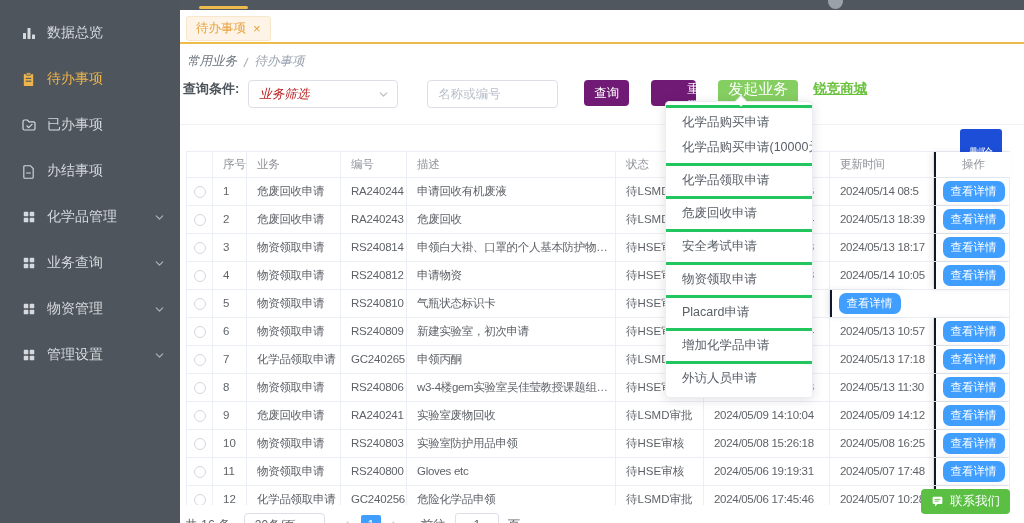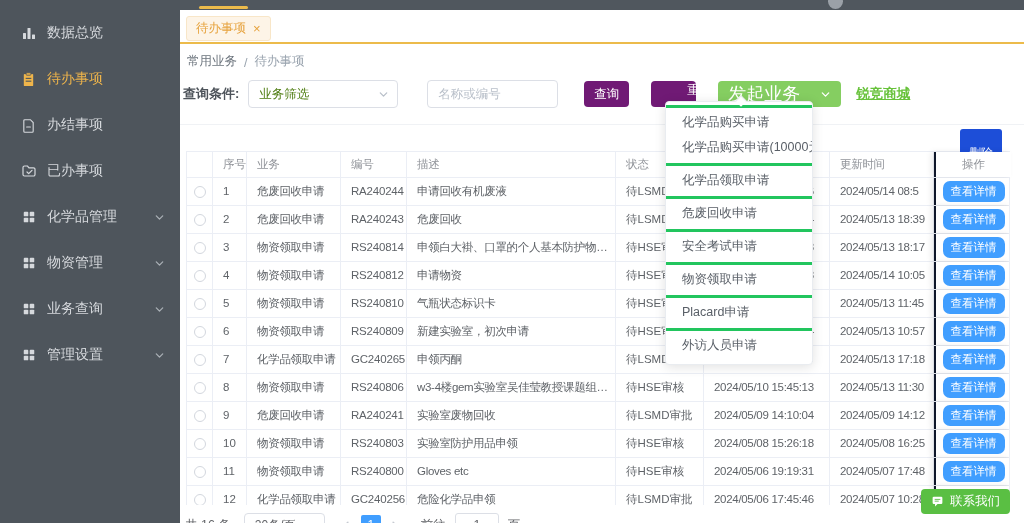--- a/index.html
+++ b/index.html
@@ -24,38 +24,38 @@
 
   .topbar { position:relative; height:10px; background:#50575e; }
   .topbar-accent { position:absolute; left:19px; bottom:1px; width:49px; height:3px; background:#ecbb4b; border-radius:2px; }
   .avatar { position:absolute; left:648px; top:-6px; width:15px; height:15px; border-radius:50%; background:#9ba1a8; cursor:pointer; }
 
   .tabs-row { position:relative; height:34px; background:#fff; border-bottom:2px solid #ecbb4b; }
   .tab { position:absolute; left:6px; top:6px; height:25px; display:inline-flex; align-items:center; gap:7px; padding:0 9px;
          background:#fdf4e7; border:1px solid #f8e6c8; border-radius:3px; color:#e6a23c; font-size:12.5px; cursor:pointer; }
   .tab-close { font-size:13px; line-height:1; cursor:pointer; }
 
-  .breadcrumb { margin:9px 0 0 7px; font-size:12.5px; color:#99a3ae; display:flex; gap:7px; align-items:flex-end; }
+  .breadcrumb { margin:9px 0 0 7px; font-size:12.5px; color:#99a3ae; display:flex; gap:7px; align-items:flex-end;font-style:italic; }
   .bc-first { color:#6d757e; cursor:pointer; }
 
-  .filter-row { display:flex; align-items:center; margin:10px 0 16px 3px; height:28px; font-size:13px; }
+  .filter-row { display:flex; align-items:flex-start; margin:10px 0 16px 3px; height:28px; font-size:13px; }
   .filter-label { color:#4e545b; font-weight:bold; margin-right:9px; }
   .select { height:28px; border:1px solid #dcdfe6; border-radius:4px; background:#fff; display:flex; align-items:center;
             justify-content:space-between; padding:0 8px 0 10px; cursor:pointer; }
-  .biz-select { width:150px; color:#4d7c0f; font-size:12.5px; }
+  .biz-select { width:150px; color:#b91c1c; font-size:12.5px;font-style:italic; }
   .chev-gray { color:#b8bfc9; display:flex; align-items:center; }
   .text-input { width:131px; height:28px; border:1px solid #dcdfe6; border-radius:4px; margin-left:29px; padding:0 10px;
                 font-size:12.5px; color:#606266; outline:none; font-family:inherit; }
   .text-input::placeholder { color:#b8bfc9; }
   .btn { border:none; color:#fff; cursor:pointer; font-family:inherit; }
   .btn-primary { background:#701a75; width:45px; height:26px; font-size:12.5px; border-radius:4px; }
   .search-btn { margin-left:26px; }
   .reset-btn { margin-left:22px;padding-left:36px; }
-  .btn-success { background:#85ce61; height:26px; padding:0 10px; margin-left:22px; font-size:18px; border-radius:4px;
-                 display:inline-flex; align-items:center; gap:20px; }
+  .btn-success { background:#85ce61; height:26px; padding:0 10px; margin-left:22px; font-size:15px; border-radius:4px;
+                 display:inline-flex; align-items:center; gap:20px;flex-direction:column; }
   .btn-success .chev { display:flex; color:#fff; }
   .mall-link { margin-left:15px; color:#67c23a; font-size:13.5px; font-weight:bold; text-decoration:underline; cursor:pointer; }
 
   .divider { height:1px; background:#f0f2f5; margin-top:10px; }
 
   .toolbar { position:relative; height:26px; }
   .btn-danger { position:absolute; right:22px; top:4px; background:#1d4ed8; height:21px; padding:16px 9px; font-size:12px; border-radius:3px; }
 
   
   .table { margin-left:6px; width:824px; border:1px solid #ebeef5; border-bottom:none; font-size:11.5px; color:#5f6368; background:#fff; }
@@ -137,41 +137,41 @@
         <span class="s-label">待办事项</span>
         <span class="s-chev" style="visibility: hidden;">
           <svg viewBox="0 0 12 12" width="11" height="11" fill="none" stroke="currentColor" stroke-width="1.4" stroke-linecap="round" stroke-linejoin="round">
             <path d="M2.5 4.2L6 7.8l3.5-3.6"></path>
           </svg>
         </span>
       </div>
 
       <div class="s-item">
         <span class="s-icon">
+          <svg viewBox="0 0 16 16" width="16" height="16" fill="none" stroke="currentColor" stroke-width="1.2">
+            <path d="M2 4.5A1.5 1.5 0 0 1 3.5 3h3L8 4.8h4.5A1.5 1.5 0 0 1 14 6.3v5.2a1.5 1.5 0 0 1-1.5 1.5h-9A1.5 1.5 0 0 1 2 11.5z"></path>
+            <path d="M6 9l1.7 1.7L11 7.3" stroke-linecap="round" stroke-linejoin="round"></path>
+          </svg>
+        </span>
+        <span class="s-label">已办事项</span>
+        <span class="s-chev" style="visibility: hidden;">
+          <svg viewBox="0 0 12 12" width="11" height="11" fill="none" stroke="currentColor" stroke-width="1.4" stroke-linecap="round" stroke-linejoin="round">
+            <path d="M2.5 4.2L6 7.8l3.5-3.6"></path>
+          </svg>
+        </span>
+      </div>
+
+      <div class="s-item">
+        <span class="s-icon">
           <svg viewBox="0 0 16 16" width="15" height="15" fill="none" stroke="currentColor" stroke-width="1.2">
             <path d="M4 1.8h6l3 3v9.4a1 1 0 0 1-1 1H4a1 1 0 0 1-1-1V2.8a1 1 0 0 1 1-1z"></path>
             <path d="M6 9.6h4" stroke-linecap="round"></path>
           </svg>
         </span>
         <span class="s-label">办结事项</span>
-        <span class="s-chev" style="visibility: hidden;">
-          <svg viewBox="0 0 12 12" width="11" height="11" fill="none" stroke="currentColor" stroke-width="1.4" stroke-linecap="round" stroke-linejoin="round">
-            <path d="M2.5 4.2L6 7.8l3.5-3.6"></path>
-          </svg>
-        </span>
-      </div>
-
-      <div class="s-item">
-        <span class="s-icon">
-          <svg viewBox="0 0 16 16" width="16" height="16" fill="none" stroke="currentColor" stroke-width="1.2">
-            <path d="M2 4.5A1.5 1.5 0 0 1 3.5 3h3L8 4.8h4.5A1.5 1.5 0 0 1 14 6.3v5.2a1.5 1.5 0 0 1-1.5 1.5h-9A1.5 1.5 0 0 1 2 11.5z"></path>
-            <path d="M6 9l1.7 1.7L11 7.3" stroke-linecap="round" stroke-linejoin="round"></path>
-          </svg>
-        </span>
-        <span class="s-label">已办事项</span>
         <span class="s-chev" style="visibility: hidden;">
           <svg viewBox="0 0 12 12" width="11" height="11" fill="none" stroke="currentColor" stroke-width="1.4" stroke-linecap="round" stroke-linejoin="round">
             <path d="M2.5 4.2L6 7.8l3.5-3.6"></path>
           </svg>
         </span>
       </div>
 
       <div class="s-item">
         <span class="s-icon">
           <svg viewBox="0 0 16 16" width="14" height="14" fill="currentColor">
@@ -191,38 +191,38 @@
 
       <div class="s-item">
         <span class="s-icon">
           <svg viewBox="0 0 16 16" width="14" height="14" fill="currentColor">
             <rect x="2" y="2" width="5.2" height="5.2" rx="1"></rect>
             <rect x="8.8" y="2" width="5.2" height="5.2" rx="1"></rect>
             <rect x="2" y="8.8" width="5.2" height="5.2" rx="1"></rect>
             <rect x="8.8" y="8.8" width="5.2" height="5.2" rx="1"></rect>
           </svg>
         </span>
-        <span class="s-label">物资管理</span>
+        <span class="s-label">业务查询</span>
         <span class="s-chev">
           <svg viewBox="0 0 12 12" width="11" height="11" fill="none" stroke="currentColor" stroke-width="1.4" stroke-linecap="round" stroke-linejoin="round">
             <path d="M2.5 4.2L6 7.8l3.5-3.6"></path>
           </svg>
         </span>
       </div>
 
       <div class="s-item">
         <span class="s-icon">
           <svg viewBox="0 0 16 16" width="14" height="14" fill="currentColor">
             <rect x="2" y="2" width="5.2" height="5.2" rx="1"></rect>
             <rect x="8.8" y="2" width="5.2" height="5.2" rx="1"></rect>
             <rect x="2" y="8.8" width="5.2" height="5.2" rx="1"></rect>
             <rect x="8.8" y="8.8" width="5.2" height="5.2" rx="1"></rect>
           </svg>
         </span>
-        <span class="s-label">业务查询</span>
+        <span class="s-label">物资管理</span>
         <span class="s-chev">
           <svg viewBox="0 0 12 12" width="11" height="11" fill="none" stroke="currentColor" stroke-width="1.4" stroke-linecap="round" stroke-linejoin="round">
             <path d="M2.5 4.2L6 7.8l3.5-3.6"></path>
           </svg>
         </span>
       </div>
 
       <div class="s-item">
         <span class="s-icon">
           <svg viewBox="0 0 16 16" width="14" height="14" fill="currentColor">
@@ -381,21 +381,20 @@
           <div class="trow">
             <div class="cell c1">
               <span class="radio"></span>
             </div>
             <div class="cell c2">5</div>
             <div class="cell c3">物资领取申请</div>
             <div class="cell c4">RS240810</div>
             <div class="cell c5">气瓶状态标识卡</div>
             <div class="cell c6">待HSE审核</div>
             <div class="cell c7">2024/05/13 11:42:31</div>
-            <div class="cell c8">2024/05/13 11:45</div>
             <div class="cell c9">
               <button class="btn btn-mini">查看详情</button>
             </div>
           </div>
 
           <div class="trow">
             <div class="cell c1">
               <span class="radio"></span>
             </div>
             <div class="cell c2">6</div>
@@ -555,18 +554,19 @@
         <div class="menu-item">化学品领取申请</div>
 
         <div class="menu-item">危废回收申请</div>
 
         <div class="menu-item">安全考试申请</div>
 
         <div class="menu-item">物资领取申请</div>
 
         <div class="menu-item">Placard申请</div>
 
+        <div class="menu-item">增加化学品申请</div>
 
         <div class="menu-item">外访人员申请</div>
       </div>
 
   </div>
 </div>
 
 </body></html>

